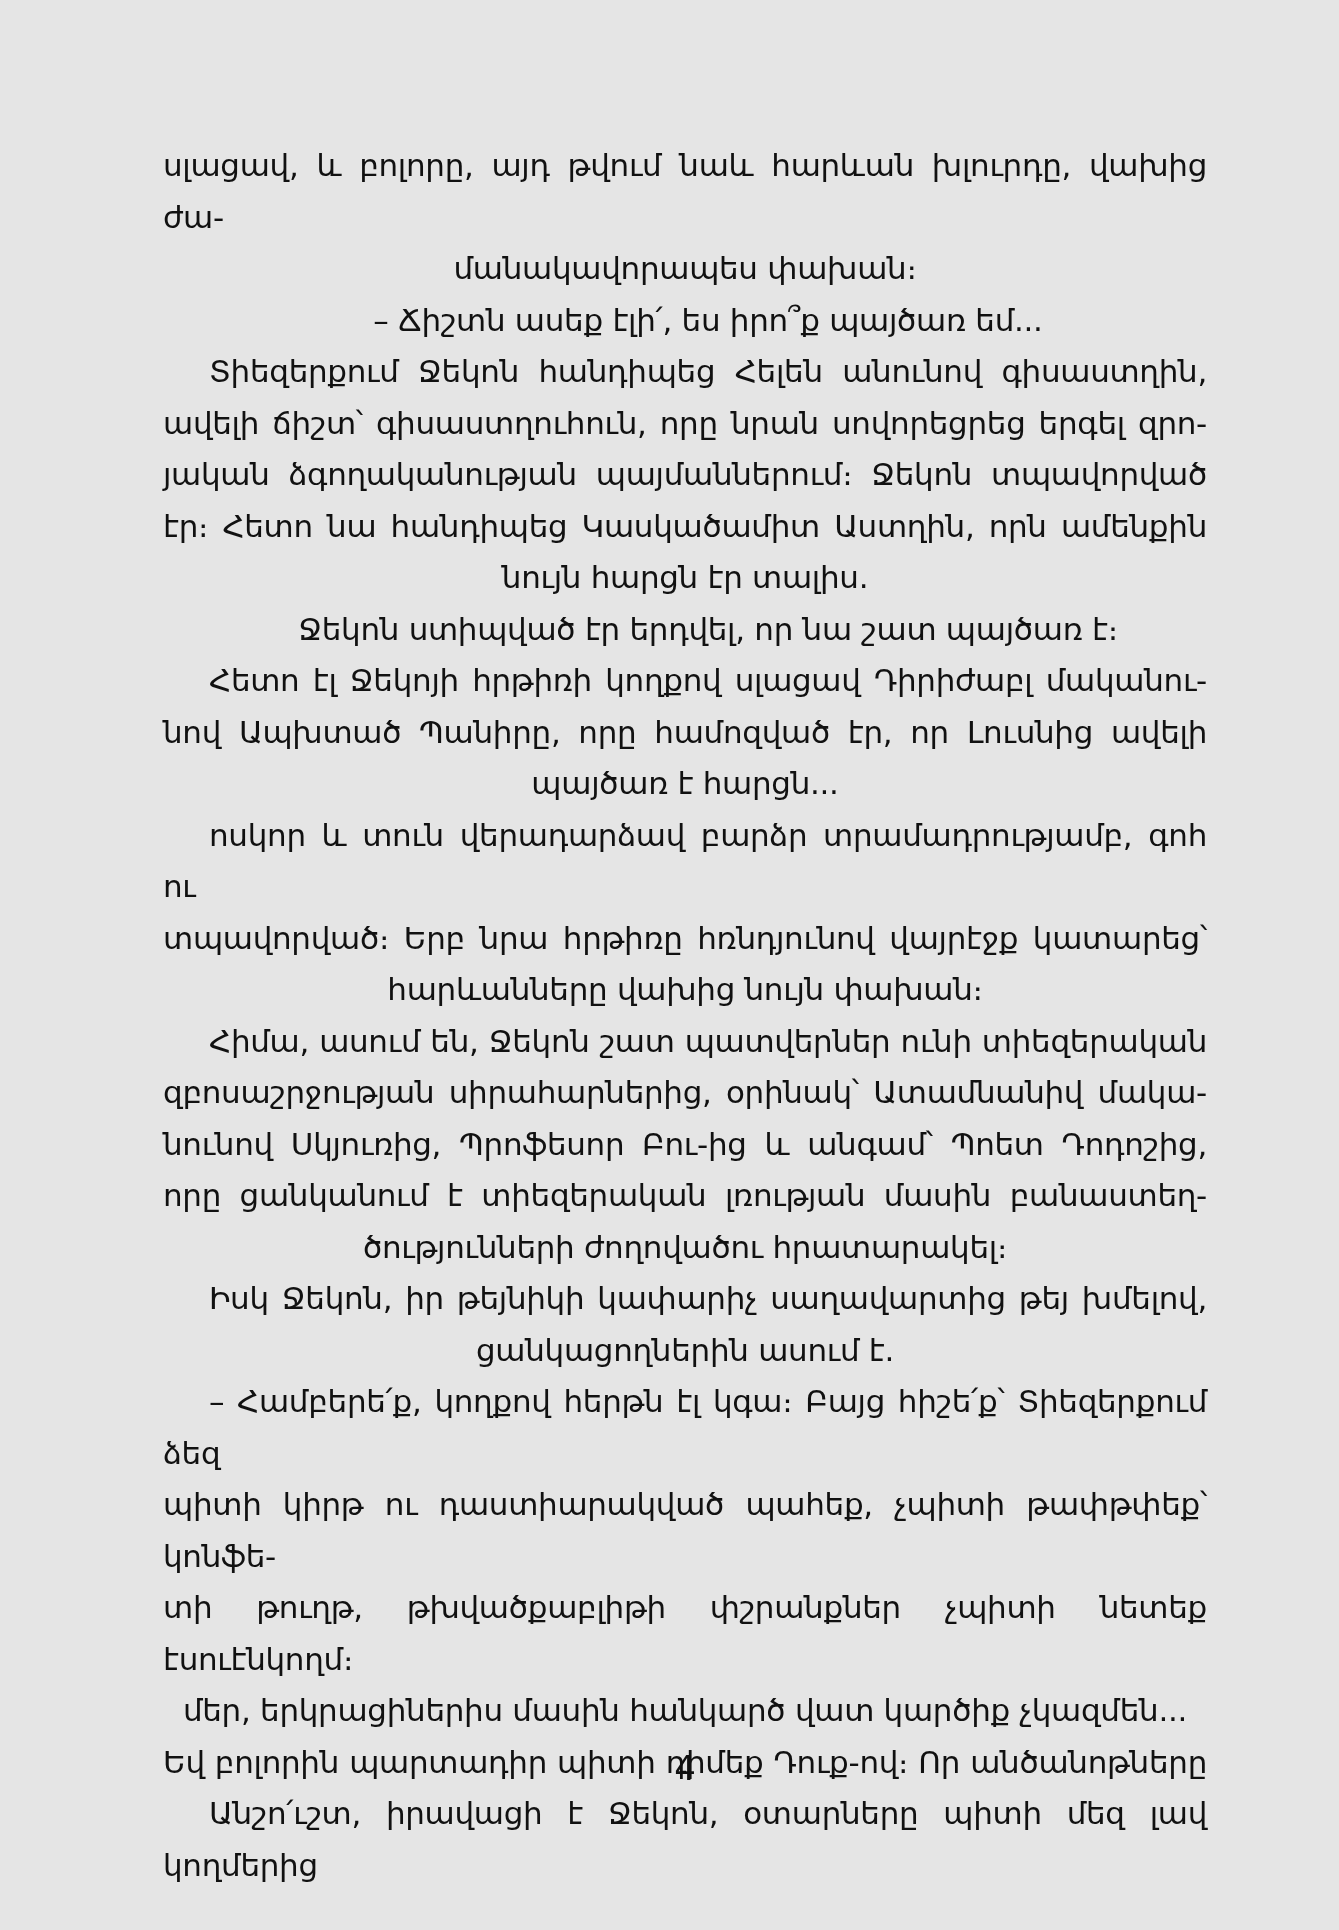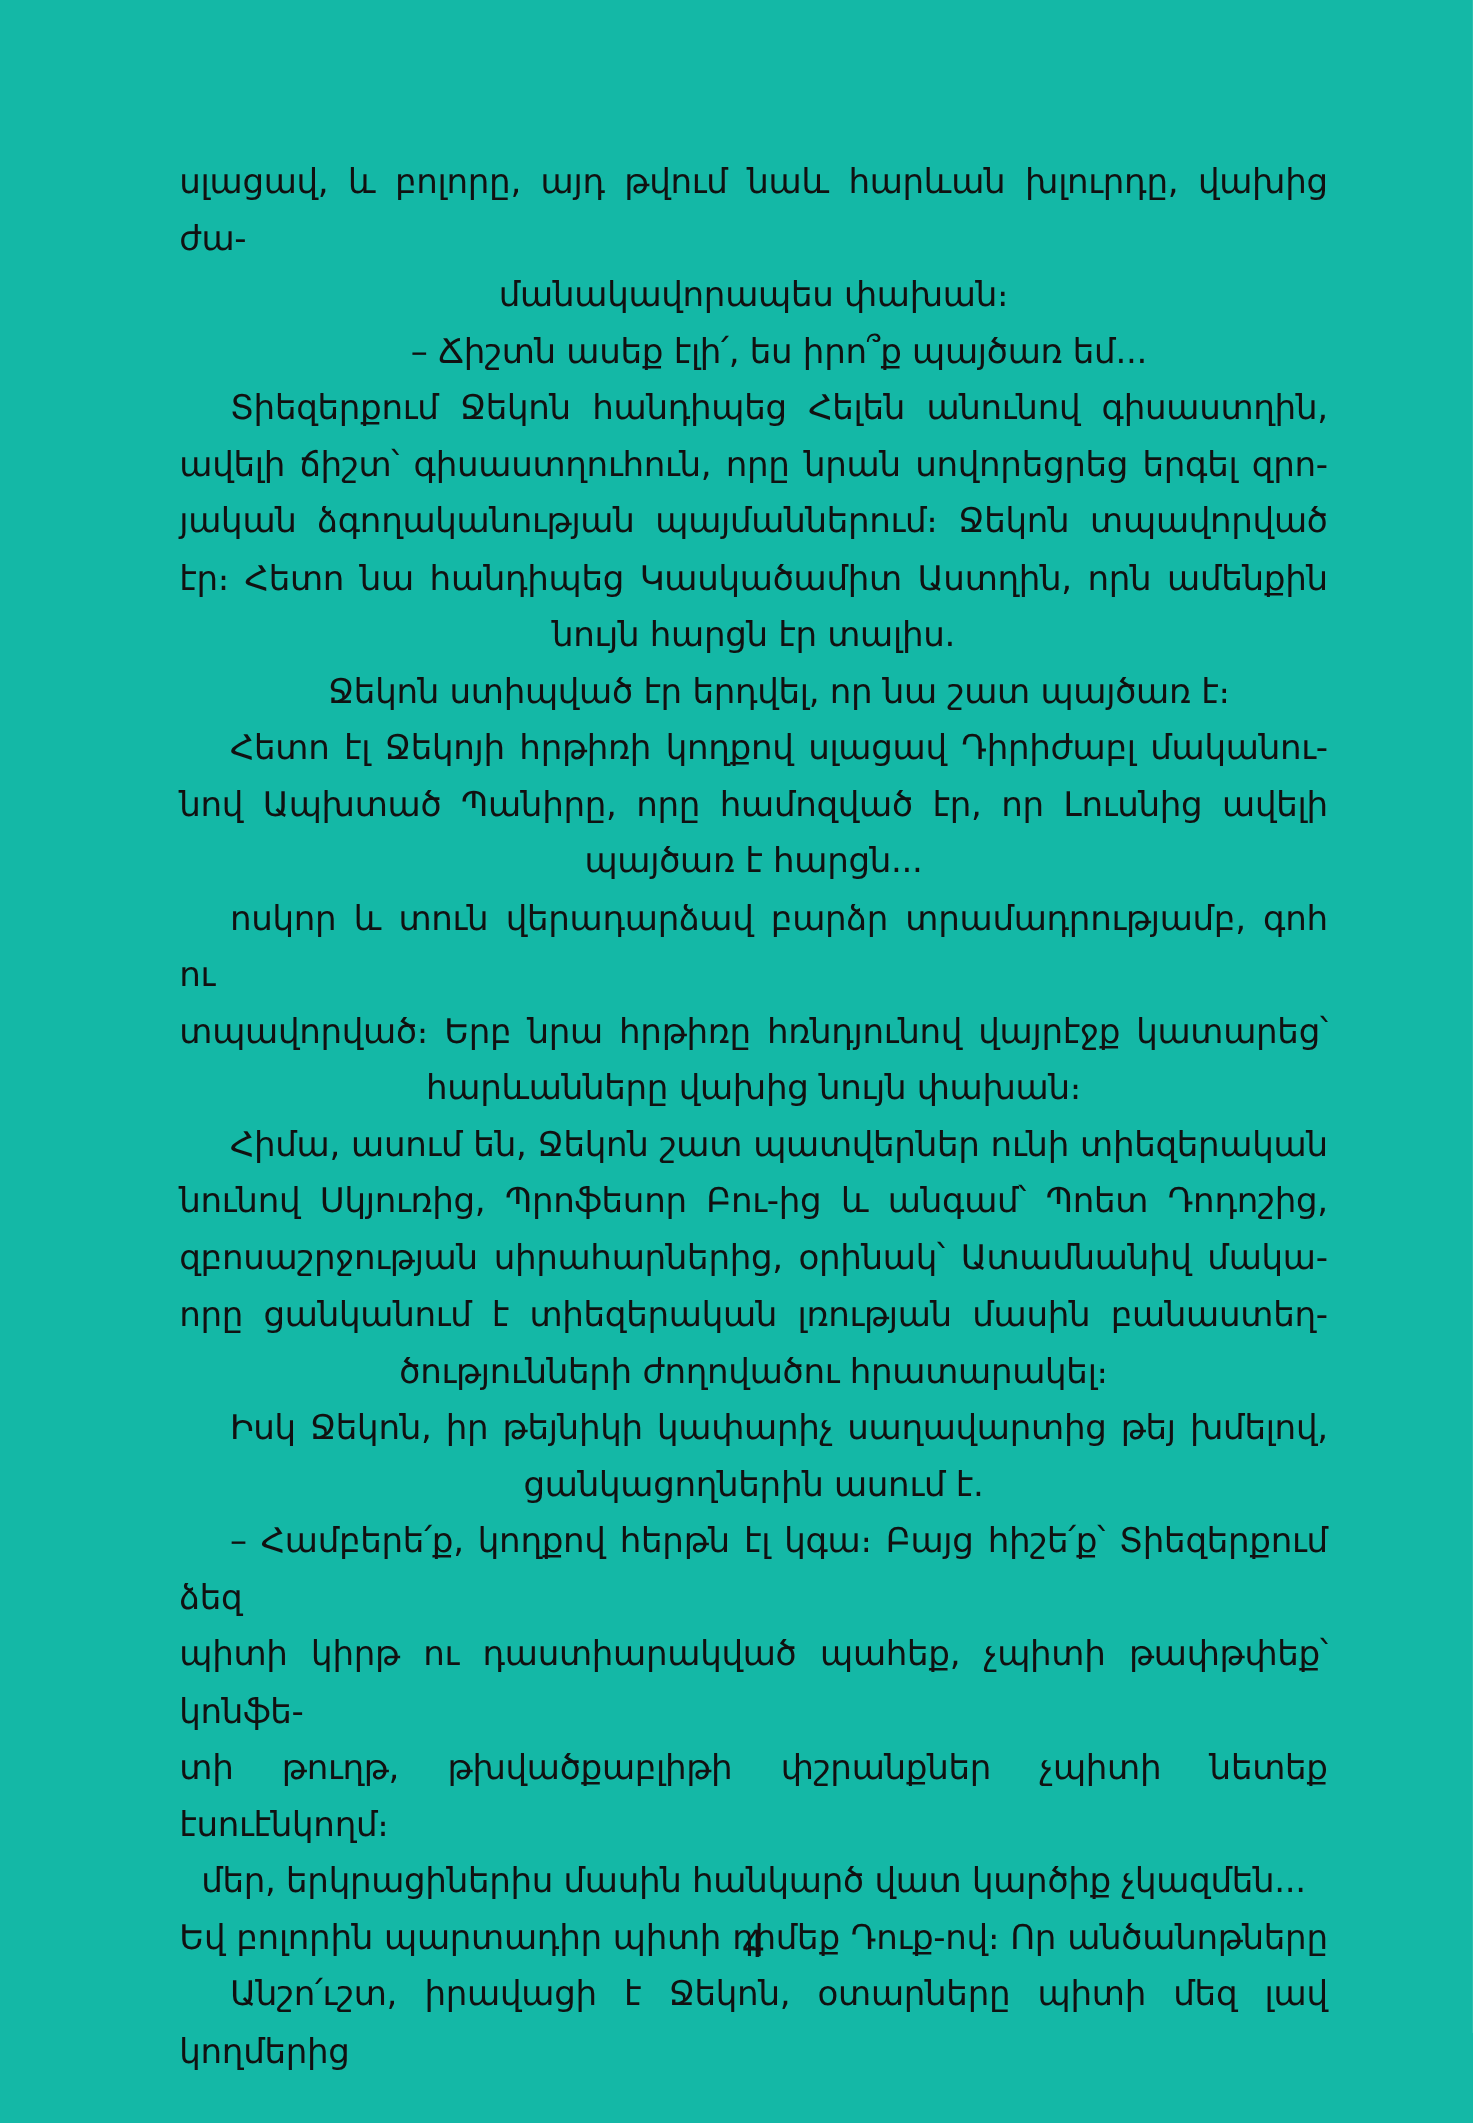--- a/index.html
+++ b/index.html
@@ -4,21 +4,21 @@
 <style>
   html, body {
     margin: 0;
     padding: 0;
     background: #ffffff;
   }
   .page {
     position: relative;
     width: 1339px;
     height: 1930px;
-    background: #14b8a6;
+    background: #e5e5e5;
     overflow: hidden;
     font-family: "DejaVu Sans", "Liberation Sans", sans-serif;
   }
   .text-block {
     position: absolute;
     left: 163px;
     top: 140px;
     width: 1044px;
     color: #111111;
     font-size: 31px;
@@ -72,22 +72,22 @@
         <div class="line just">նով Ապխտած Պանիրը, որը համոզված էր, որ Լուսնից ավելի</div>
         <div class="line">պայծառ է հարցն...</div>
       </div>
       <div class="para indent">
         <div class="line just">ոսկոր և տուն վերադարձավ բարձր տրամադրությամբ, գոհ ու</div>
         <div class="line just">տպավորված։ Երբ նրա հրթիռը հռնդյունով վայրէջք կատարեց՝</div>
         <div class="line">հարևանները վախից նույն փախան։</div>
       </div>
       <div class="para indent">
         <div class="line just">Հիմա, ասում են, Ջեկոն շատ պատվերներ ունի տիեզերական</div>
+        <div class="line just">զբոսաշրջության սիրահարներից, օրինակ՝ Ատամնանիվ մակա-</div>
         <div class="line just">նունով Սկյուռից, Պրոֆեսոր Բու-ից և անգամ՝ Պոետ Դոդոշից,</div>
-        <div class="line just">զբոսաշրջության սիրահարներից, օրինակ՝ Ատամնանիվ մակա-</div>
         <div class="line just">որը ցանկանում է տիեզերական լռության մասին բանաստեղ-</div>
         <div class="line">ծությունների ժողովածու հրատարակել։</div>
       </div>
       <div class="para indent">
         <div class="line just">Իսկ Ջեկոն, իր թեյնիկի կափարիչ սաղավարտից թեյ խմելով,</div>
         <div class="line">ցանկացողներին ասում է.</div>
       </div>
       <div class="para indent">
         <div class="line just">– Համբերե՛ք, կողքով հերթն էլ կգա։ Բայց հիշե՛ք՝ Տիեզերքում ձեզ</div>
         <div class="line just">պիտի կիրթ ու դաստիարակված պահեք, չպիտի թափթփեք՝ կոնֆե-</div>

